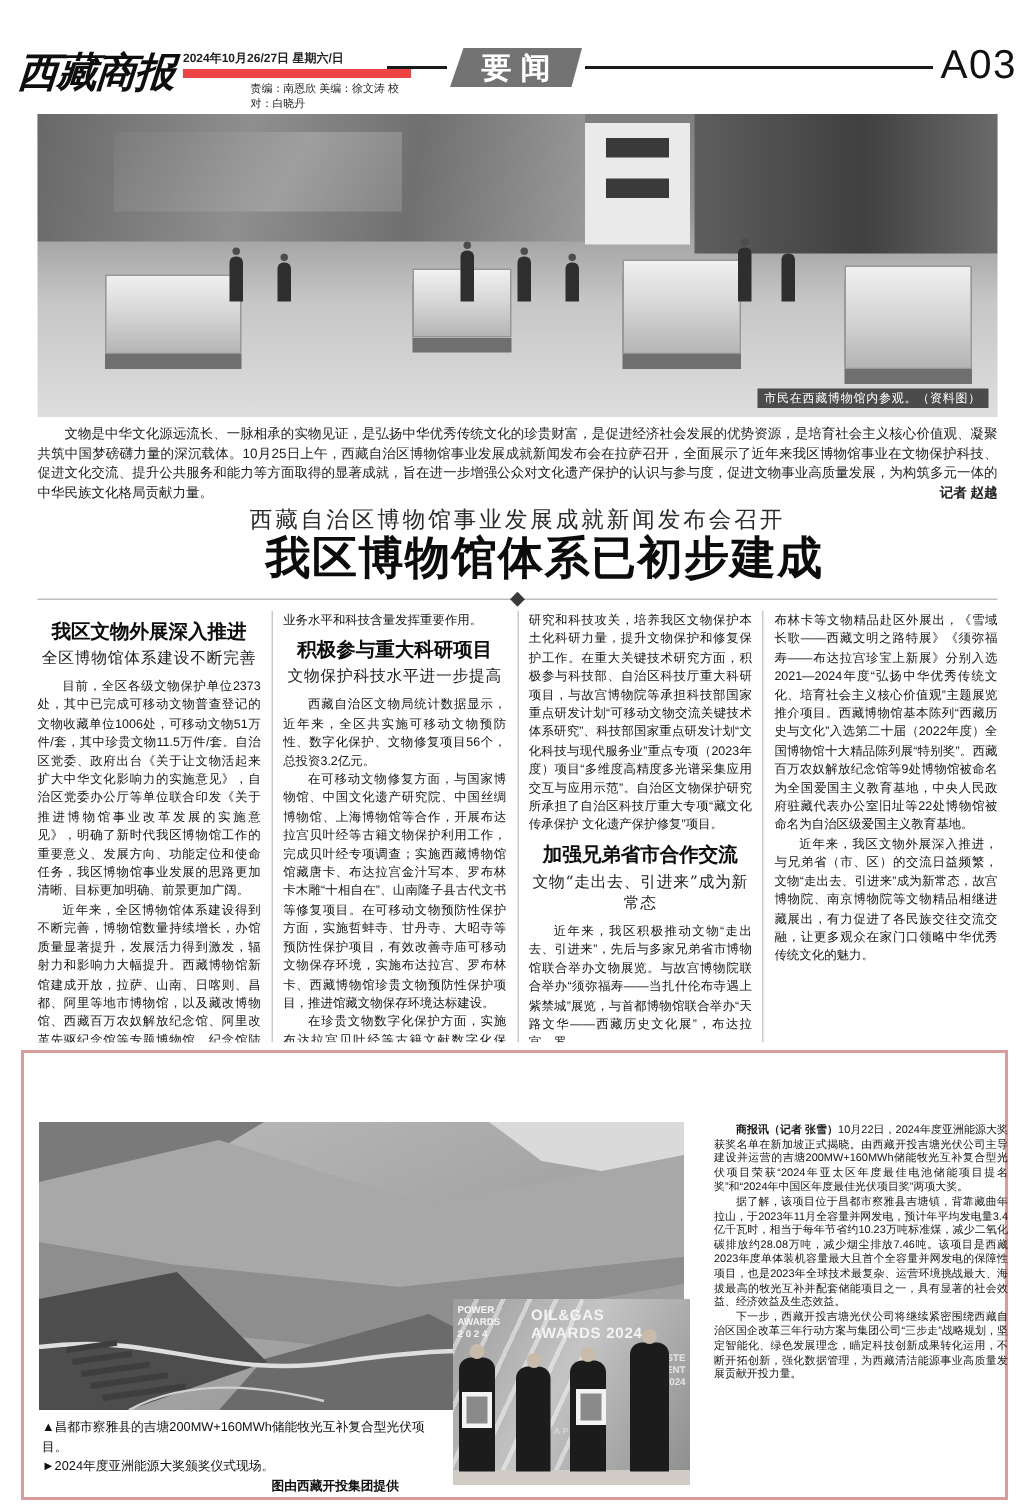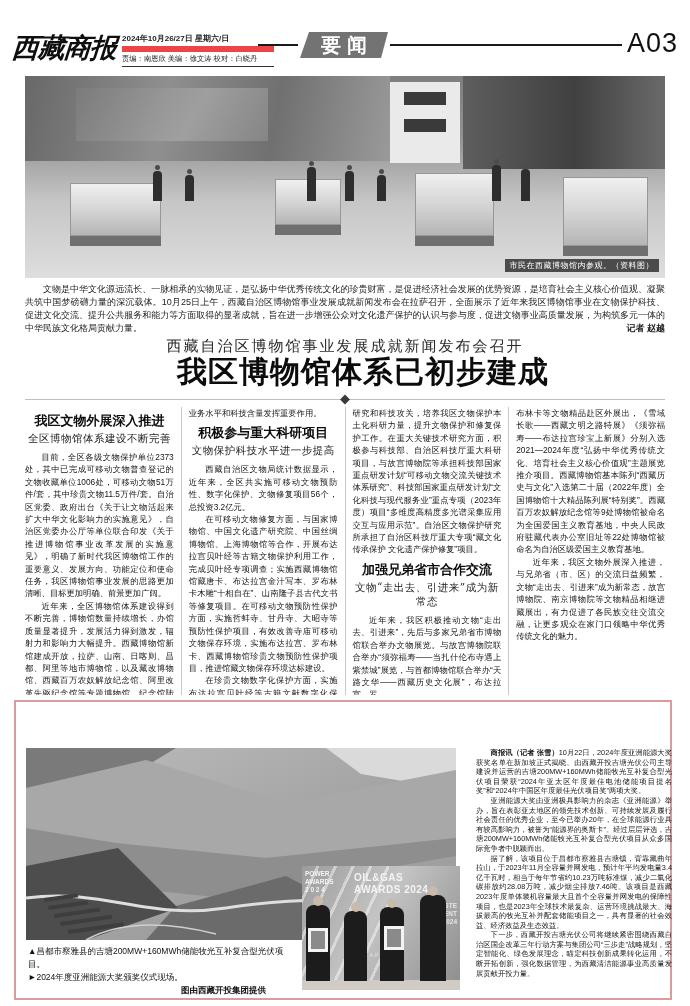--- a/index.html
+++ b/index.html
@@ -5,21 +5,21 @@
 <style>
   html,body{margin:0;padding:0;background:#e9e9e9;}
   .page{position:relative;width:690px;height:1006px;background:#ffffff;margin:0 auto;
         font-family:"Liberation Sans","DejaVu Sans",sans-serif;color:#111;overflow:hidden;}
   
   .logo{position:absolute;left:12px;top:30px;font-family:"DejaVu Serif",serif;
         font-weight:bold;font-style:italic;font-size:27px;letter-spacing:-1px;color:#0e0e0e;
         transform:skewX(-4deg);}
   .mh-info{position:absolute;left:122px;top:33px;width:152px;}
   .mh-date{font-size:8px;font-weight:bold;color:#222;border-bottom:6px solid #ef4444;padding-bottom:2px;}
-  .mh-staff{font-size:7.3px;color:#222;border-bottom:1px solid #333;padding:2px 0 2px;}
+  .mh-staff{font-size:7.3px;color:#222;border-bottom:1px solid #333;padding:2px 0 2px;margin-left:45px;}
   .ribbon{position:absolute;left:300px;top:32px;width:88px;height:26px;background:#737373;color:#fff;
           display:flex;align-items:center;justify-content:center;font-size:20px;font-weight:bold;
           letter-spacing:6px;text-indent:6px;clip-path:polygon(9px 0,100% 0,calc(100% - 7px) 100%,0 100%);
           font-family:"DejaVu Serif",serif;}
   .rule{position:absolute;top:44px;height:1.5px;background:#1a1a1a;}
   .rule-l{left:258px;width:40px;}
   .rule-r{left:390px;width:232px;}
   .pagenum{position:absolute;right:12px;top:28px;font-size:27px;color:#111;letter-spacing:1px;}
   
   .ph-museum{position:absolute;left:25px;top:76px;width:640px;height:202px;overflow:hidden;
@@ -213,20 +213,19 @@
         <div class="fig" style="left:4px;width:24px;height:76px;"></div>
         <div class="fig" style="left:42px;width:23px;height:70px;"></div>
         <div class="fig" style="left:78px;width:24px;height:74px;"></div>
         <div class="fig" style="left:118px;width:26px;height:86px;"></div>
         <div class="cert" style="left:6px;top:62px;"></div>
         <div class="cert" style="left:82px;top:60px;"></div>
       </div>
 
       <div class="e-col">
           <p class="ep"><b>商报讯（记者 张雪）</b>10月22日，2024年度亚洲能源大奖获奖名单在新加坡正式揭晓。由西藏开投吉塘光伏公司主导建设并运营的吉塘200MW+160MWh储能牧光互补复合型光伏项目荣获“2024年亚太区年度最佳电池储能项目提名奖”和“2024年中国区年度最佳光伏项目奖”两项大奖。</p>
-          <p class="ep">亚洲能源大奖由亚洲极具影响力的杂志《亚洲能源》举办，旨在表彰亚太地区的领先技术创新、可持续发展及履行社会责任的优秀企业，至今已举办20年，在全球能源行业具有较高影响力，被誉为“能源界的奥斯卡”。经过层层评选，吉塘200MW+160MWh储能牧光互补复合型光伏项目从众多国际竞争者中脱颖而出。</p>
           <p class="ep">据了解，该项目位于昌都市察雅县吉塘镇，背靠藏曲年拉山，于2023年11月全容量并网发电，预计年平均发电量3.4亿千瓦时，相当于每年节省约10.23万吨标准煤，减少二氧化碳排放约28.08万吨，减少烟尘排放7.46吨。该项目是西藏2023年度单体装机容量最大且首个全容量并网发电的保障性项目，也是2023年全球技术最复杂、运营环境挑战最大、海拔最高的牧光互补并配套储能项目之一，具有显著的社会效益、经济效益及生态效益。</p>
           <p class="ep">下一步，西藏开投吉塘光伏公司将继续紧密围绕西藏自治区国企改革三年行动方案与集团公司“三步走”战略规划，坚定智能化、绿色发展理念，瞄定科技创新成果转化运用，不断开拓创新，强化数据管理，为西藏清洁能源事业高质量发展贡献开投力量。</p>
         </div>
     </div>
   </div>
 
 </div>
 
 </body></html>

